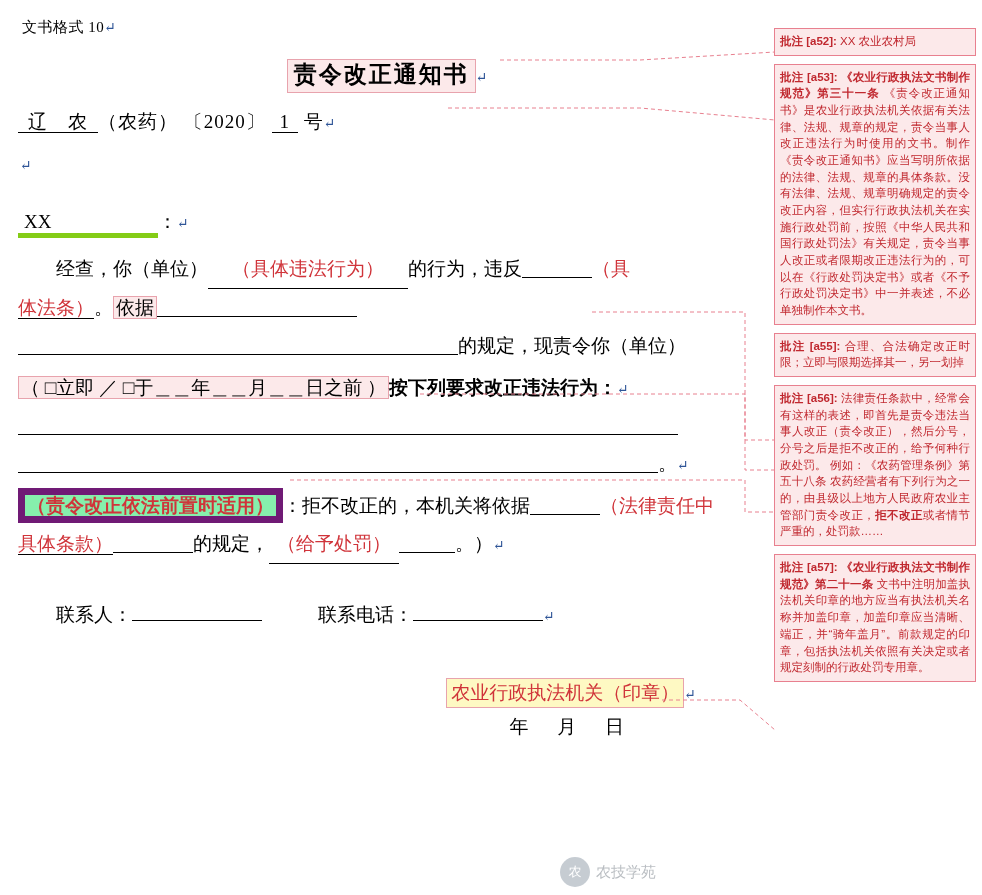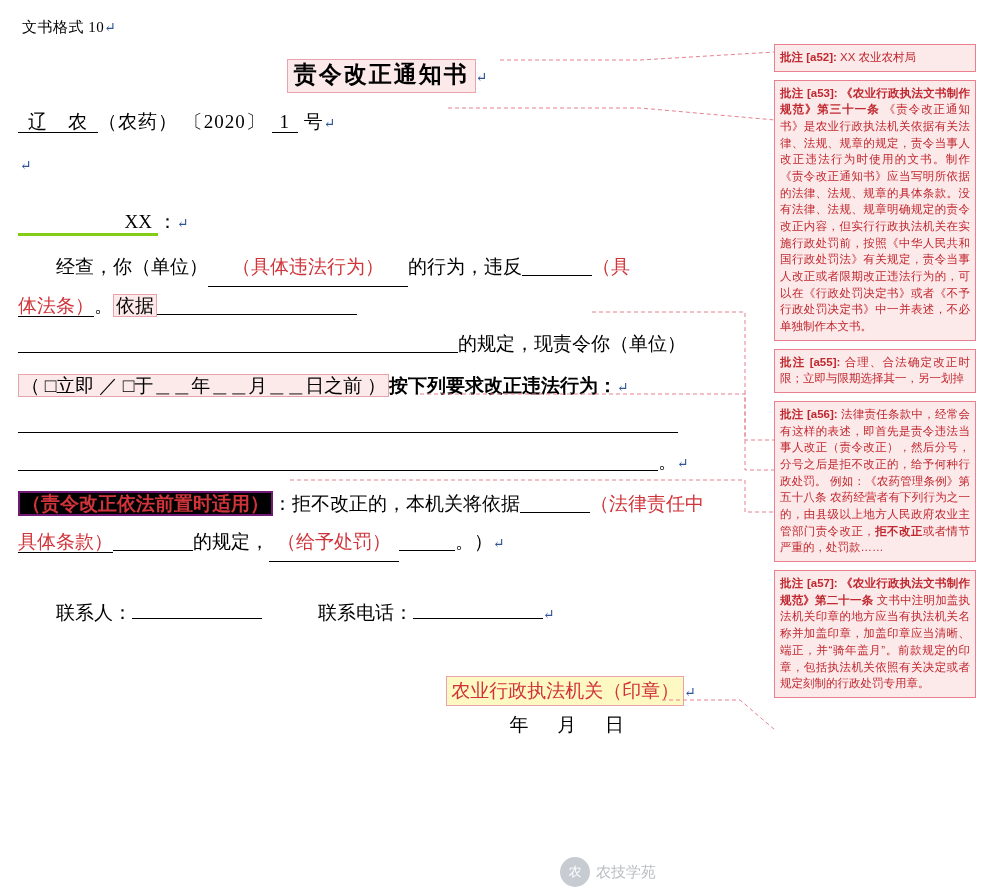--- a/index.html
+++ b/index.html
@@ -70,22 +70,22 @@
   .pilcrow { color: #2f5597; font-size: 14px; }
 
   .addressee {
     margin-top: 34px;
     font-size: 19px;
     color: #000;
   }
   .addressee .name {
     display: inline-block;
     min-width: 140px;
-    border-bottom: 3px solid #84cc16;
-    text-align: right;
+    border-bottom: 5px solid #84cc16;
+    text-align: left;
     padding: 0 6px;
   }
 
   .para {
     font-size: 19px;
     line-height: 2.0;
     color: #000;
     margin-top: 12px;
     text-align: justify;
   }
@@ -103,22 +103,22 @@
     height: 1em;
     vertical-align: -3px;
   }
 
   .hl {
     background: #fce9ea;
     border: 1px solid #e8a3ad;
     padding: 0 2px;
   }
   .hl-red {
-    background: #000000;
-    border: 2px solid #701a75;
+    background: #86efac;
+    border: 7px solid #701a75;
     color: #d0343a;
     padding: 0 2px;
     font-weight: bold;
   }
   .bold { font-weight: bold; }
   .red { color: #d0343a; }
 
   .contact {
     font-size: 19px;
     margin-top: 38px;
@@ -149,21 +149,21 @@
     letter-spacing: 12px;
     color: #000;
   }
 
   
   .rail {
     position: absolute;
     right: 0; top: 0;
     width: 212px;
     height: 895px;
-    padding: 44px 6px 0 4px;
+    padding: 28px 6px 0 4px;
   }
   .comment {
     background: #fce9ea;
     border: 1px solid #e8808f;
     color: #c0282f;
     font-family: "Liberation Sans", "DejaVu Sans", sans-serif;
     font-size: 11.5px;
     line-height: 1.45;
     padding: 4px 5px 5px 5px;
     margin-bottom: 8px;

